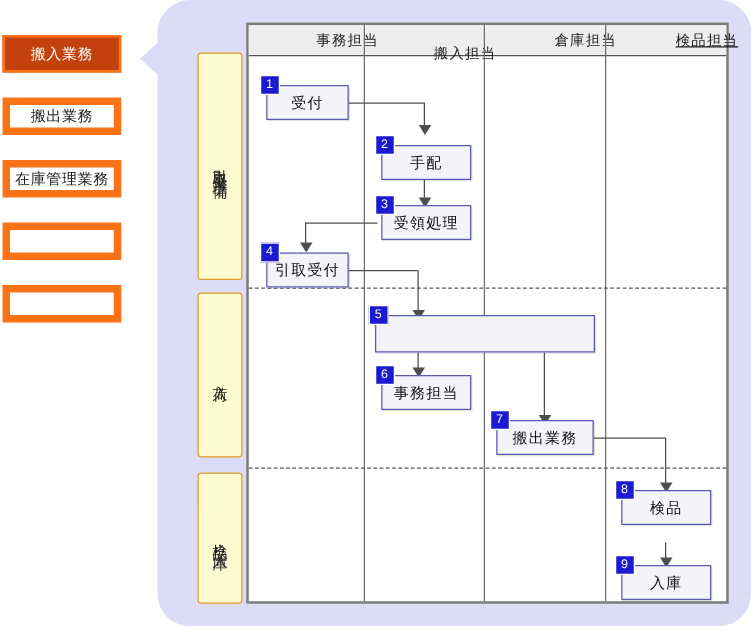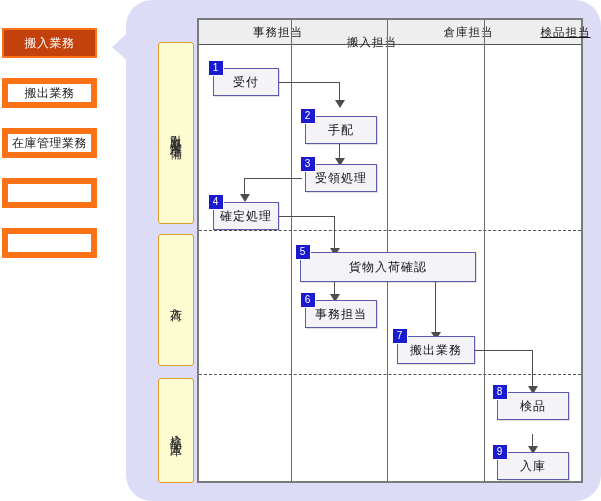--- a/index.html
+++ b/index.html
@@ -148,26 +148,25 @@
     <span>手配</span>
   </div>
 
   <div class="node" style="left:106px;top:144px;width:72px;height:28px;">
     <span class="badge">3</span>
     <span>受領処理</span>
   </div>
 
   <div class="node" style="left:14px;top:182px;width:66px;height:28px;">
     <span class="badge">4</span>
-    <span>確定処理</span>
+    <span>引取受付</span>
   </div>
 
   <div class="node" style="left:101px;top:232px;width:176px;height:30px;">
     <span class="badge">5</span>
-    <span>貨物入荷確認</span>
   </div>
 
   <div class="node" style="left:106px;top:280px;width:72px;height:28px;">
     <span class="badge">6</span>
     <span>事務担当</span>
   </div>
 
   <div class="node" style="left:198px;top:316px;width:78px;height:28px;">
     <span class="badge">7</span>
     <span>搬出業務</span>

